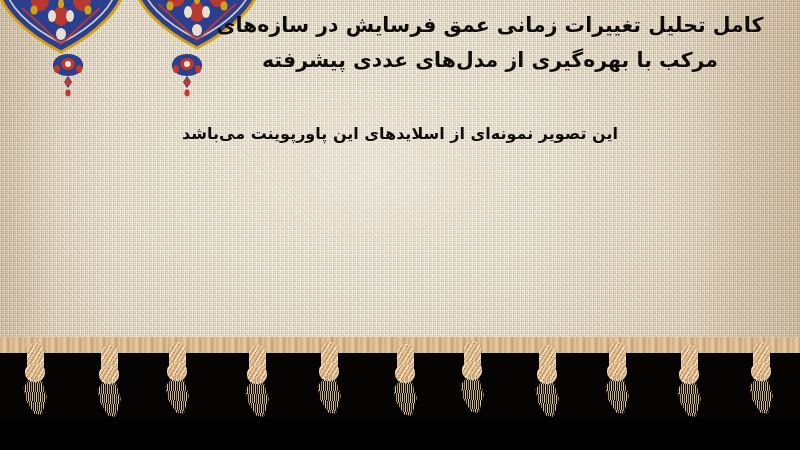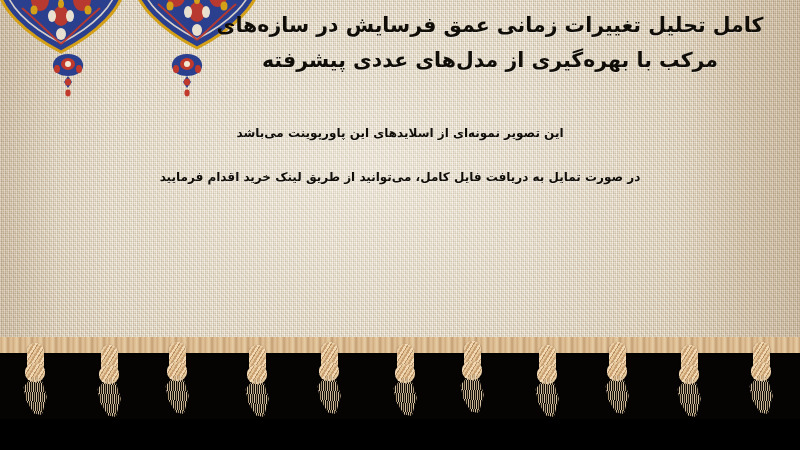--- a/index.html
+++ b/index.html
@@ -106,21 +106,21 @@
   }
   .title{
     position:absolute;left:0;right:0;top:8px;
     font-weight:bold;font-size:20.5px;line-height:35px;
     letter-spacing:0;
     text-shadow:0 1px 0 rgba(255,255,255,.30);
     padding:0 30px 0 210px;
   }
   .body{
     position:absolute;left:0;right:0;top:112px;
-    font-weight:bold;font-size:12px;line-height:43px;
+    font-weight:bold;font-size:16px;line-height:43px;
     padding:0 16px;
     text-shadow:0 1px 0 rgba(255,255,255,.28);
   }
   .body .ln{display:block;white-space:nowrap;}
   .body .ln.l1{margin-bottom:1px;}
 </style>
 </head>
 <body>
 
 <div class="slide">
@@ -234,21 +234,20 @@
     <ellipse cx="20" cy="41" rx="2.6" ry="3.4" fill="#c0392b"></ellipse>
   </svg>
 
   <div class="text-layer">
     <div class="title">
       <span class="ln">کامل تحلیل تغییرات زمانی عمق فرسایش در سازه‌های</span>
       <span class="ln">مرکب با بهره‌گیری از مدل‌های عددی پیشرفته</span>
     </div>
     <div class="body">
       <span class="ln l1">این تصویر نمونه‌ای از اسلایدهای این پاورپوینت می‌باشد</span>
-      <span class="ln">در صورت تمایل به دریافت فایل کامل، می‌توانید از طریق لینک خرید اقدام فرمایید</span>
     </div>
   </div>
 
   <div class="black-band"></div>
   <div class="fringe-row">
     <div class="fringe-edge"></div>
     <div class="tassel" style="left:18px;">
       <div class="knot"></div>
         <div class="knot b"></div>
         <div class="brush"></div>

